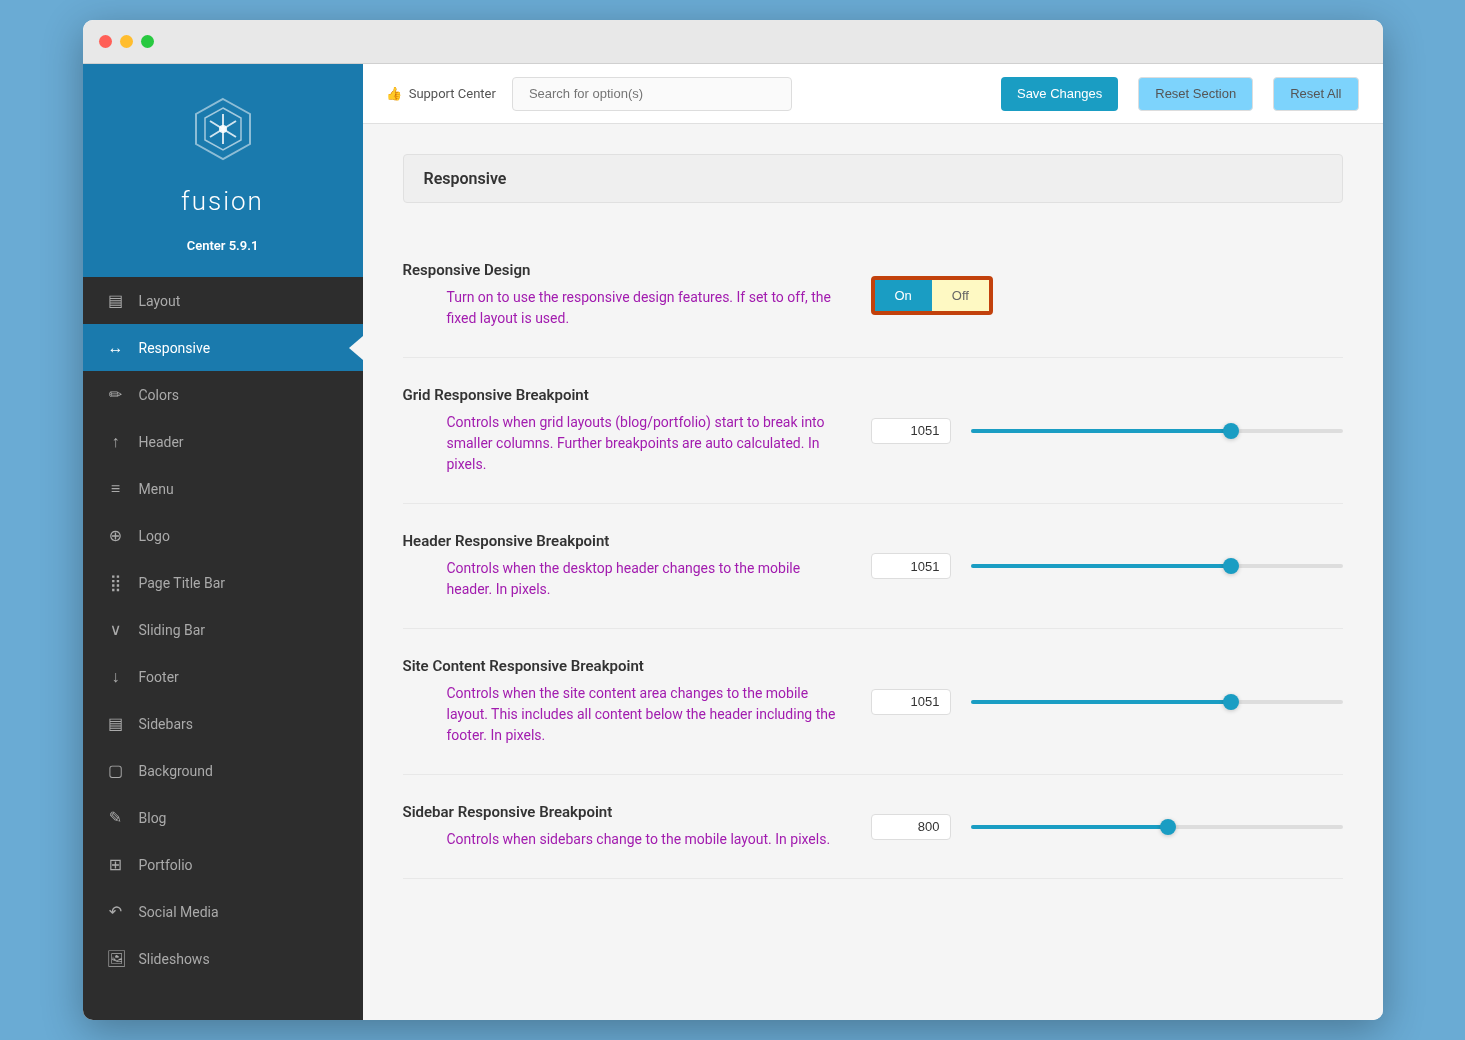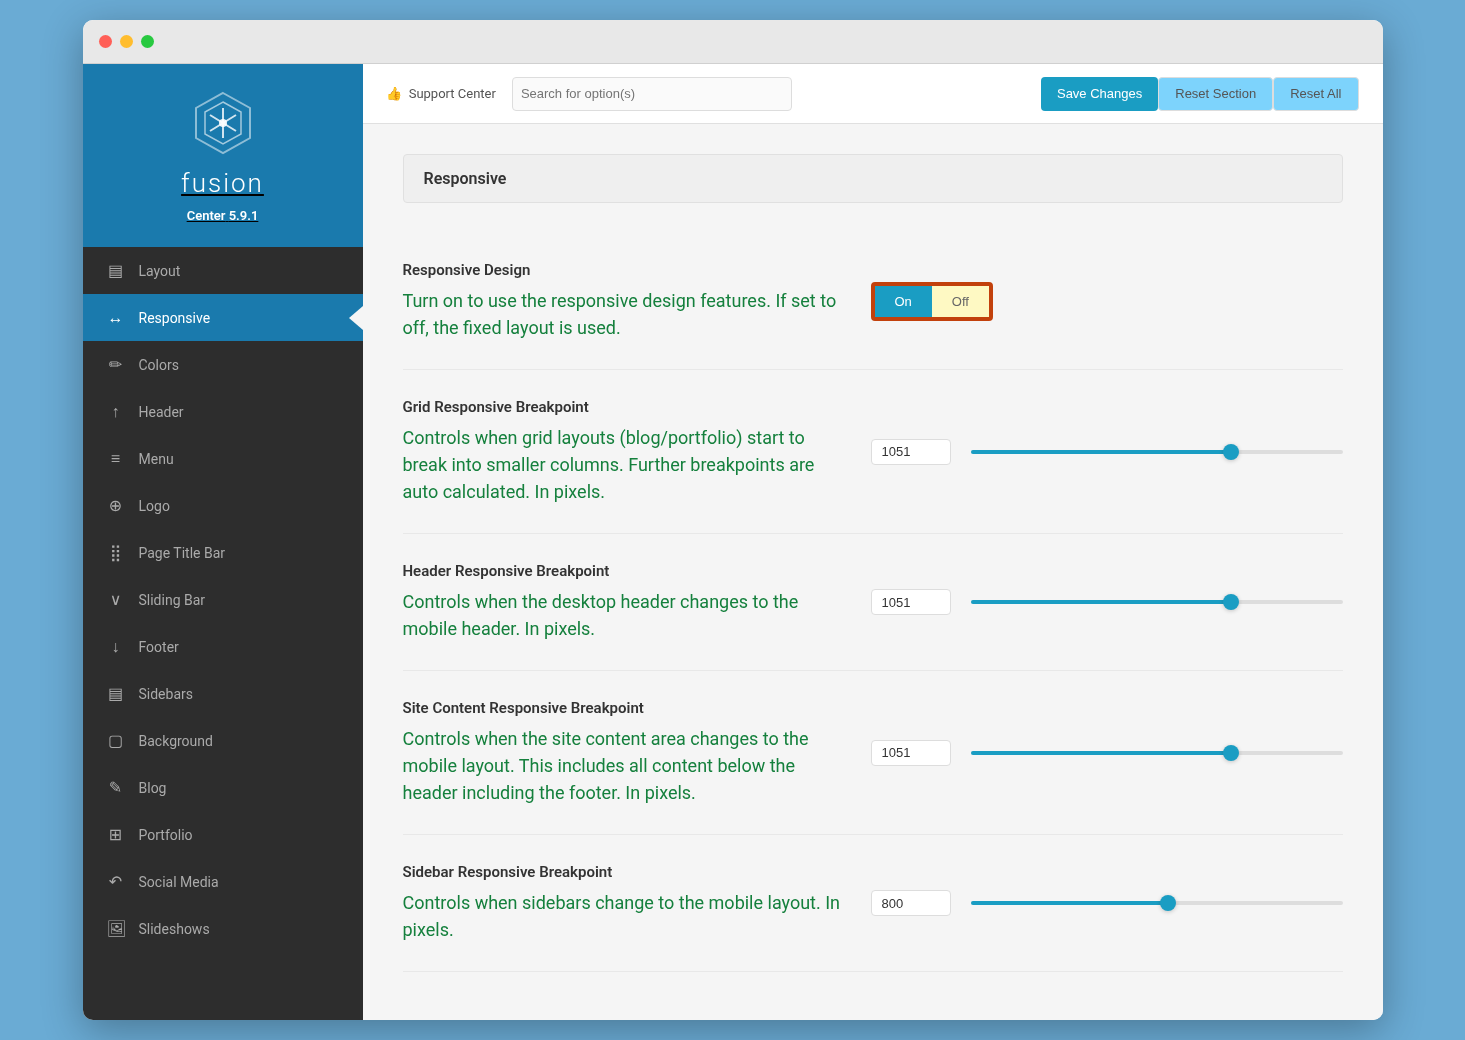--- a/index.html
+++ b/index.html
@@ -51,26 +51,25 @@
     .sidebar {
       width: 280px;
       background: #2d2d2d;
       display: flex;
       flex-direction: column;
       flex-shrink: 0;
     }
 
     .sidebar-brand {
       background: #1a7aad;
-      padding: 24px 20px 24px;
+      padding: 30px 20px 24px;
       display: flex;
       flex-direction: column;
       align-items: center;
-      gap: 10px;
-      text-decoration: underline;
+      gap: 22px;
     }
 
     .brand-logo {
       width: 70px;
       height: 70px;
     }
 
     .brand-name {
       color: #fff;
       font-size: 26px;
@@ -153,31 +152,31 @@
       cursor: pointer;
       white-space: nowrap;
     }
 
     .search-box {
       flex: 1;
       max-width: 280px;
       height: 34px;
       border: 1px solid #ddd;
       border-radius: 4px;
-      padding: 0 8px;
+      padding: 0 16px;
       font-size: 13px;
       color: #a21caf;
       background: #fafafa;
       outline: none;
     }
 
     .topbar-actions {
       margin-left: auto;
       display: flex;
-      gap: 0;
+      gap: 20px;
     }
 
     .btn {
       height: 34px;
       padding: 0 16px;
       border: none;
       border-radius: 4px;
       font-size: 13px;
       cursor: pointer;
       font-weight: 500;
@@ -217,23 +216,24 @@
     }
 
     .setting-title {
       font-size: 15px;
       font-weight: 600;
       color: #333;
       margin-bottom: 8px;
     }
 
     .setting-desc {
-      font-size: 18px;
-      color: #15803d;
+      font-size: 14px;
+      color: #a21caf;
       line-height: 1.5;
+      margin-left: 44px;
     }
 
     .setting-control {
       flex: 1;
       display: flex;
       align-items: center;
       gap: 20px;
     }
 
     
@@ -257,21 +257,21 @@
     }
 
     
     .num-input {
       width: 80px;
       height: 26px;
       border: 1px solid #ddd;
       border-radius: 4px;
       padding: 0 10px;
       font-size: 13px;
-      text-align: left;
+      text-align: right;
       color: #333;
       background: #fff;
       flex-shrink: 0;
     }
 
     
     .slider-container {
       flex: 1;
       display: flex;
       align-items: center;

